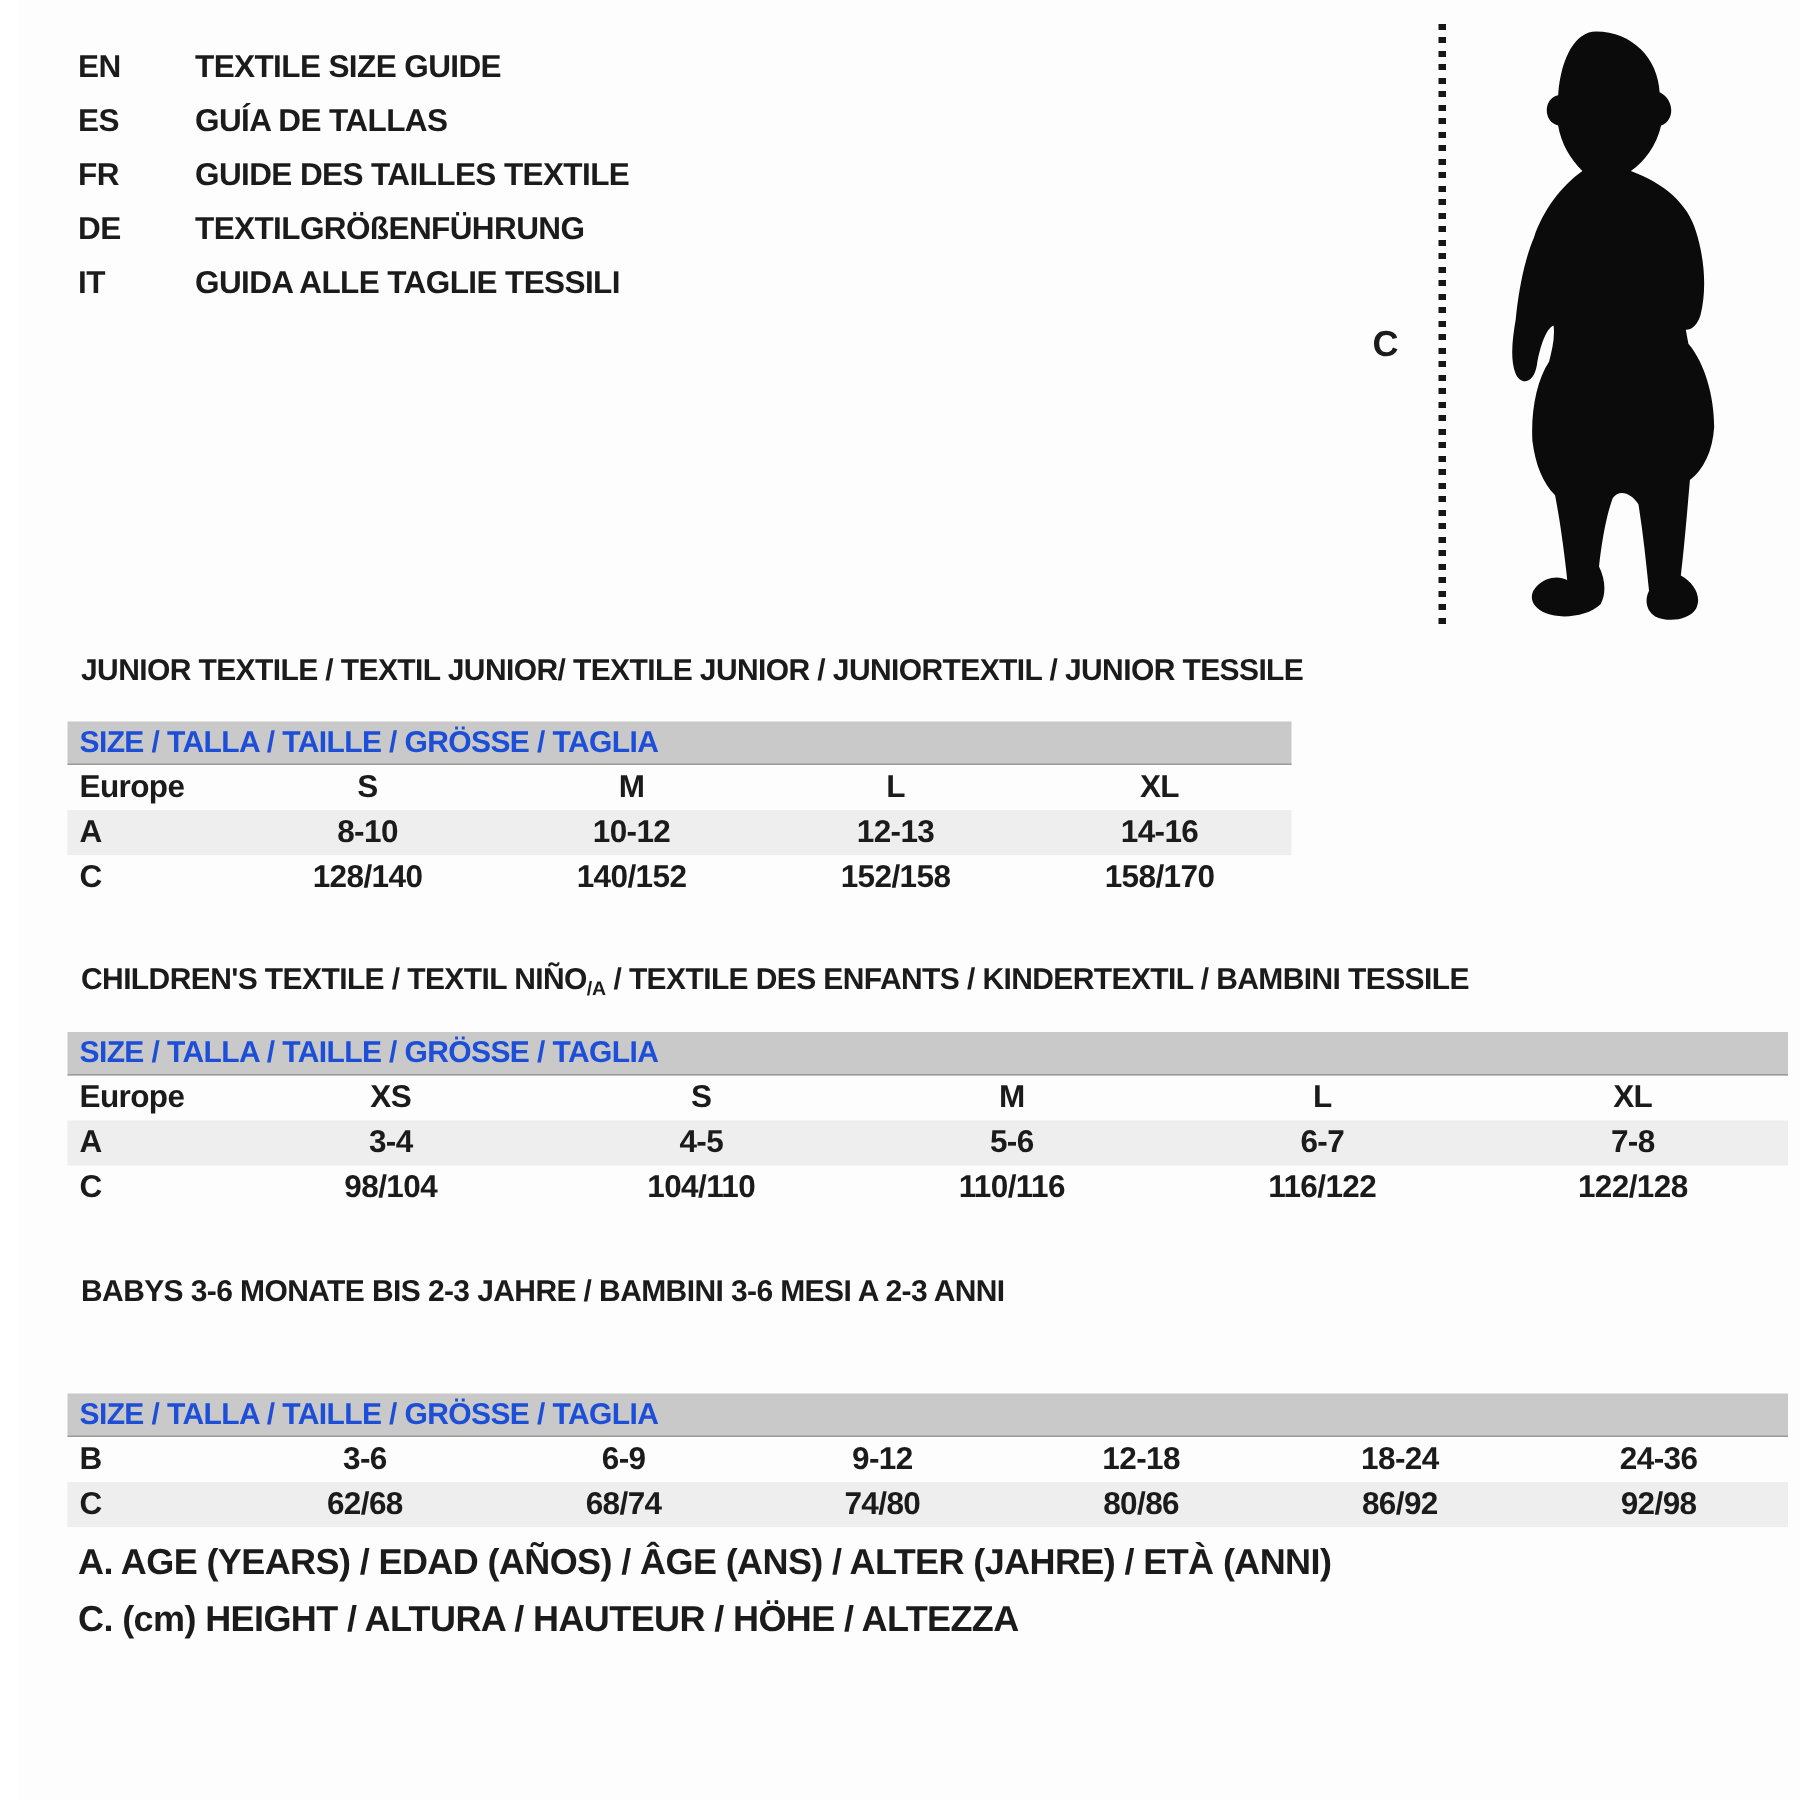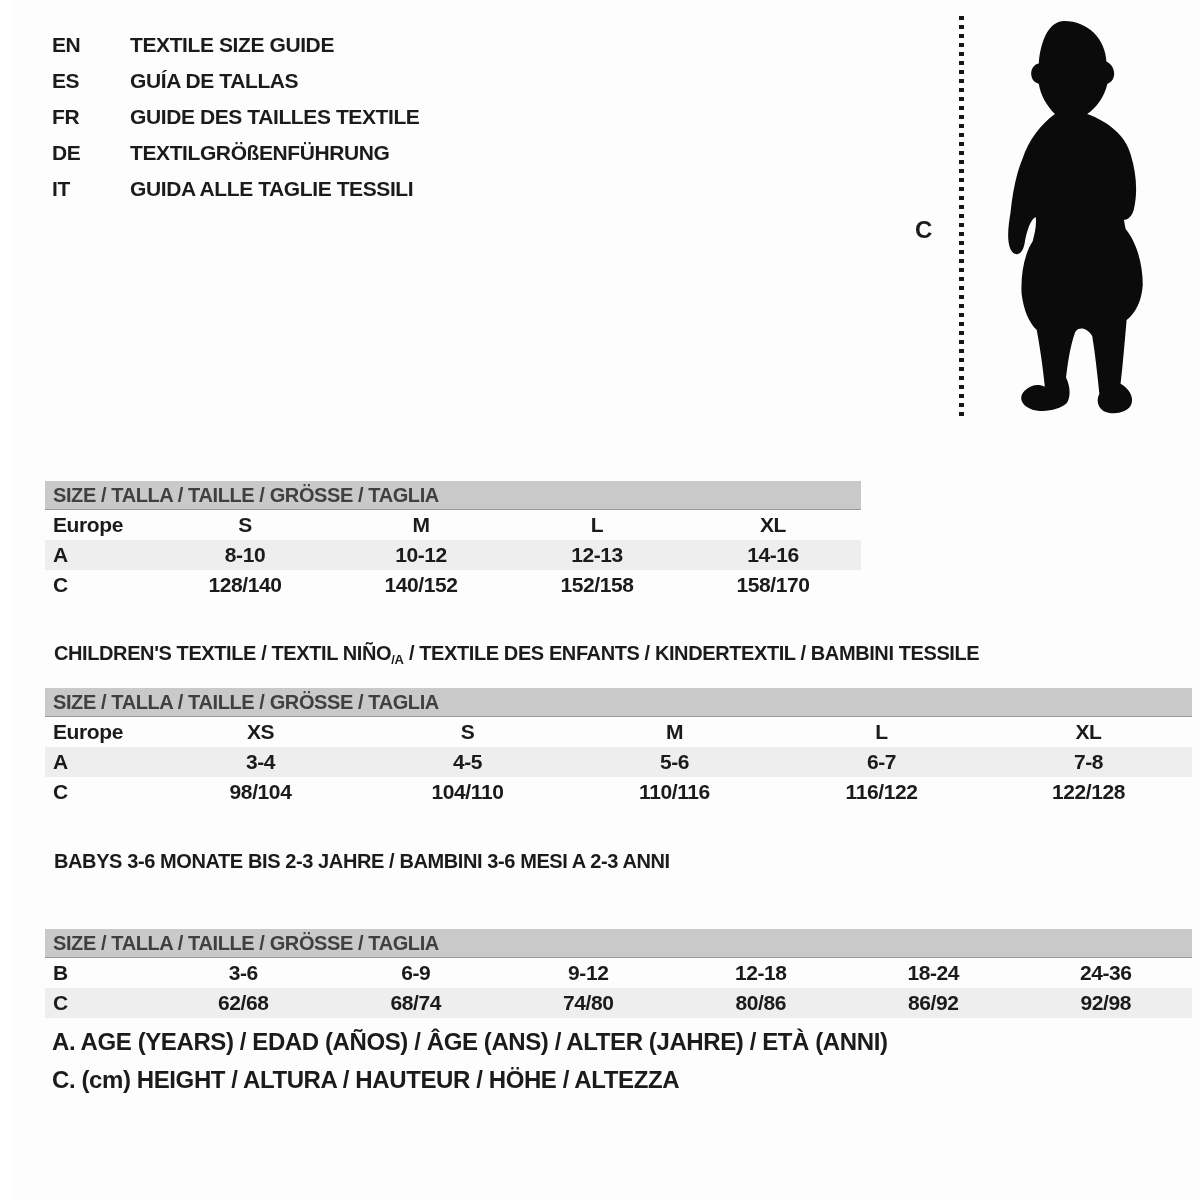--- a/index.html
+++ b/index.html
@@ -41,21 +41,21 @@
   .section-heading {
     position: absolute; left: 42px;
     font-size: 20px; white-space: nowrap;
   }
   .sub-a { font-size: 13px; vertical-align: -4px; letter-spacing: -0.2px; }
 
   
   .size-table { position: absolute; left: 33px; }
   .size-bar {
     height: 29px; background: #c9c9c9; border-bottom: 1px solid #9a9a9a;
-    color: #404040; font-size: 20px; line-height: 28px; padding-left: 8px;
+    color: #1d4ed8; font-size: 20px; line-height: 28px; padding-left: 8px;
     white-space: nowrap;
   }
   .trow { display: flex; height: 30px; align-items: center; font-size: 21px; }
   .trow.shaded { background: #eeeeee; }
   .tlabel { width: 112px; padding-left: 8px; text-align: left; }
   .tcell { flex: 1 1 0; text-align: center; }
 
   .w-junior { width: 816px; }
   .w-wide   { width: 1147px; }
 
@@ -126,20 +126,21 @@
       C52,202 48,214 46,226
       C44,238 36,240 32,232
       C28,222 30,208 32,196
       C34,176 38,156 44,142
       C50,124 62,108 76,98
       C68,90 62,80 60,68
       C50,66 50,50 60,48
       C62,22 72,6 85,6 Z"></path>
   </svg>
 
+  <div class="section-heading" style="top:436px">JUNIOR TEXTILE / TEXTIL JUNIOR/ TEXTILE JUNIOR / JUNIORTEXTIL / JUNIOR TESSILE</div>
   <div class="size-table w-junior" style="top:481px">
     <div class="size-bar">SIZE / TALLA / TAILLE / GRÖSSE / TAGLIA</div>
     <div class="trow">
       <span class="tlabel">Europe</span>
       <span class="tcell">S</span>
       <span class="tcell">M</span>
       <span class="tcell">L</span>
       <span class="tcell">XL</span>
     </div>
     <div class="trow shaded">

